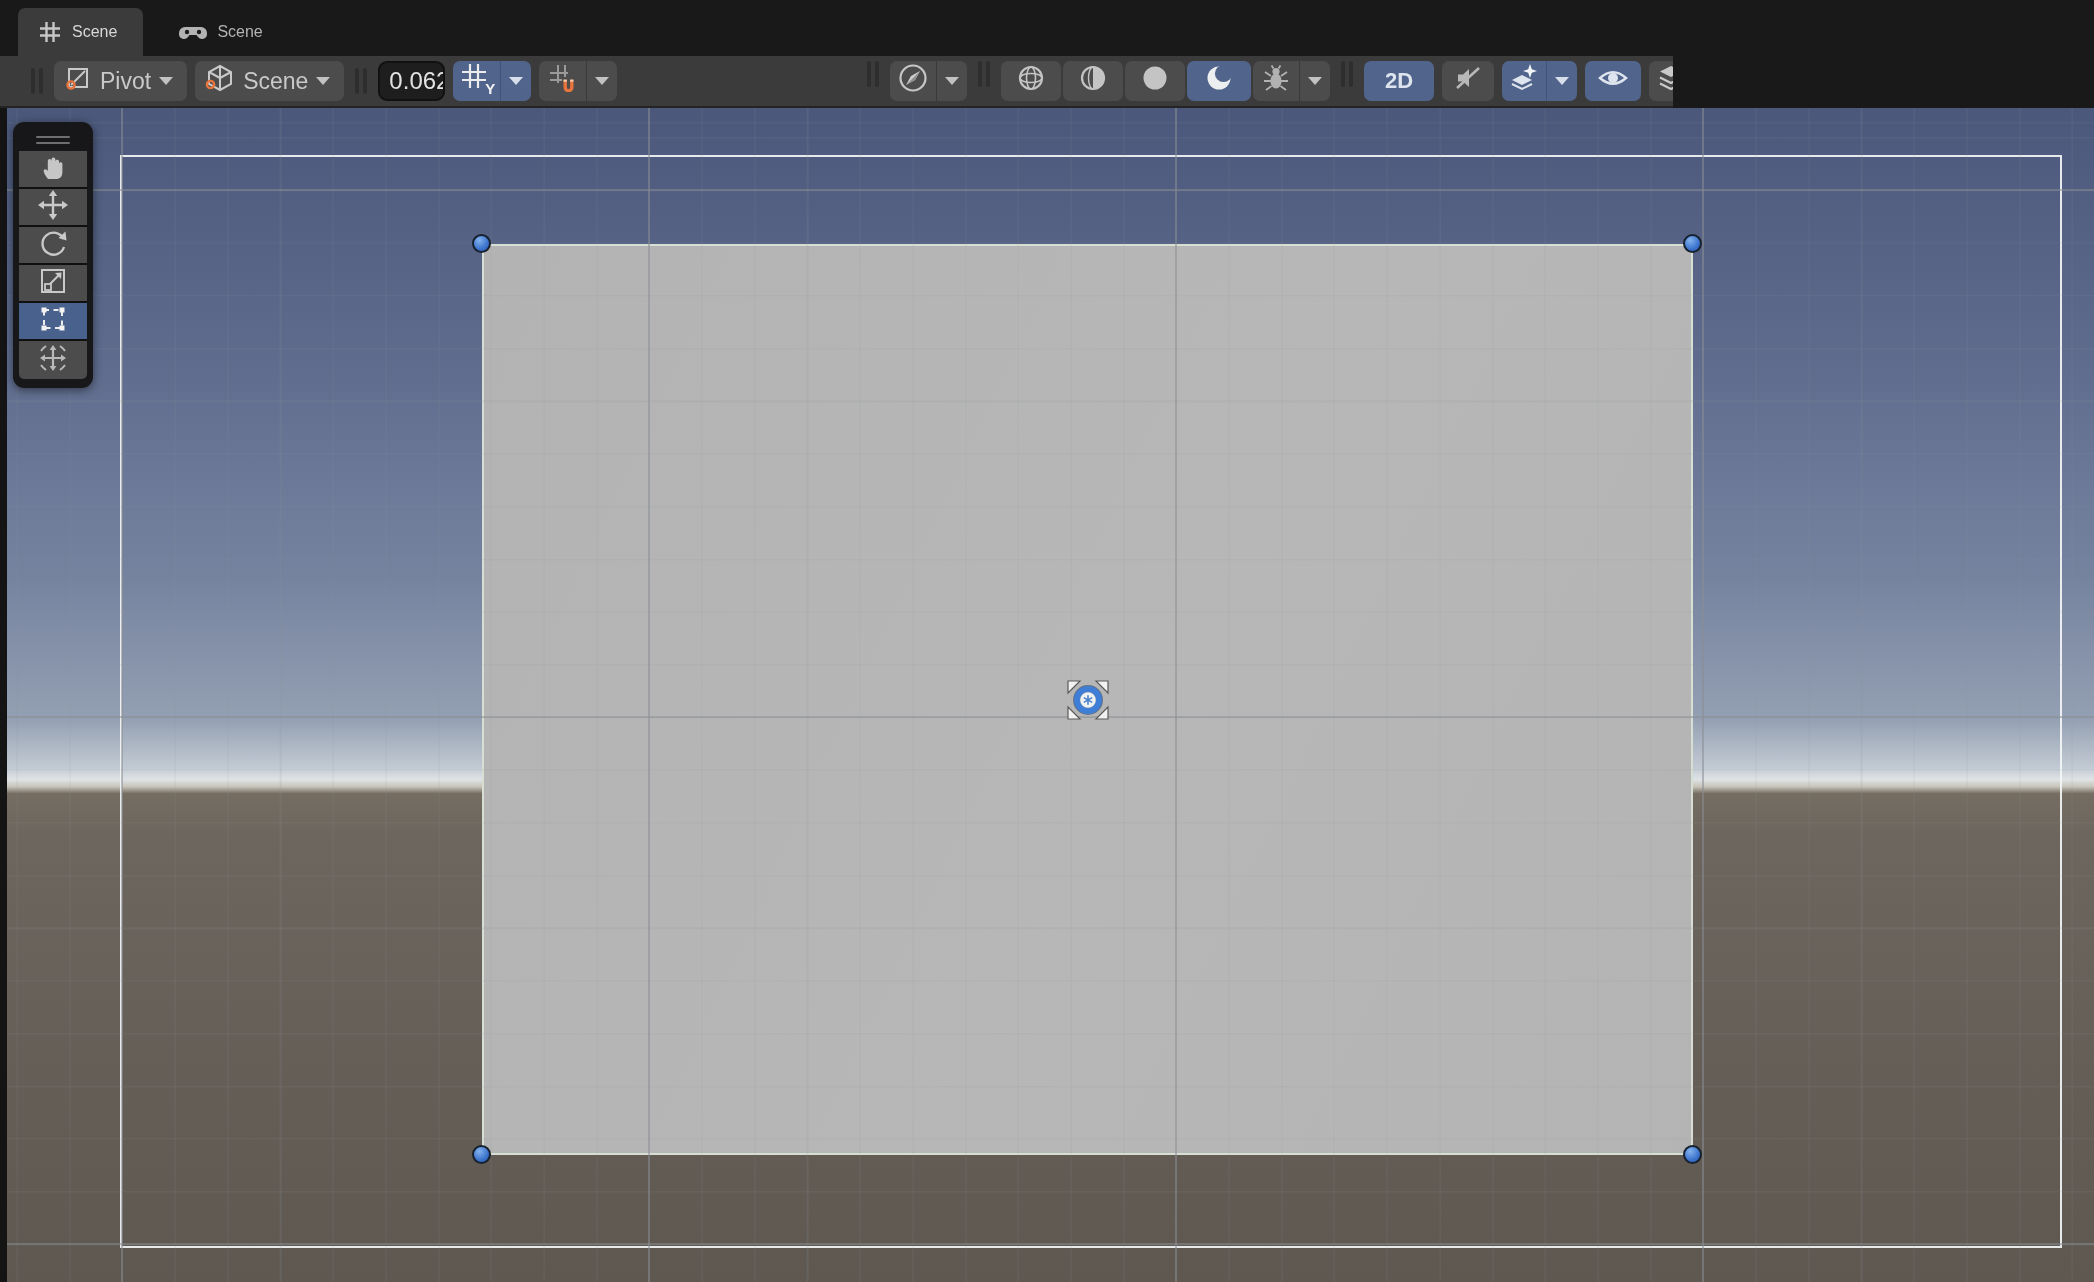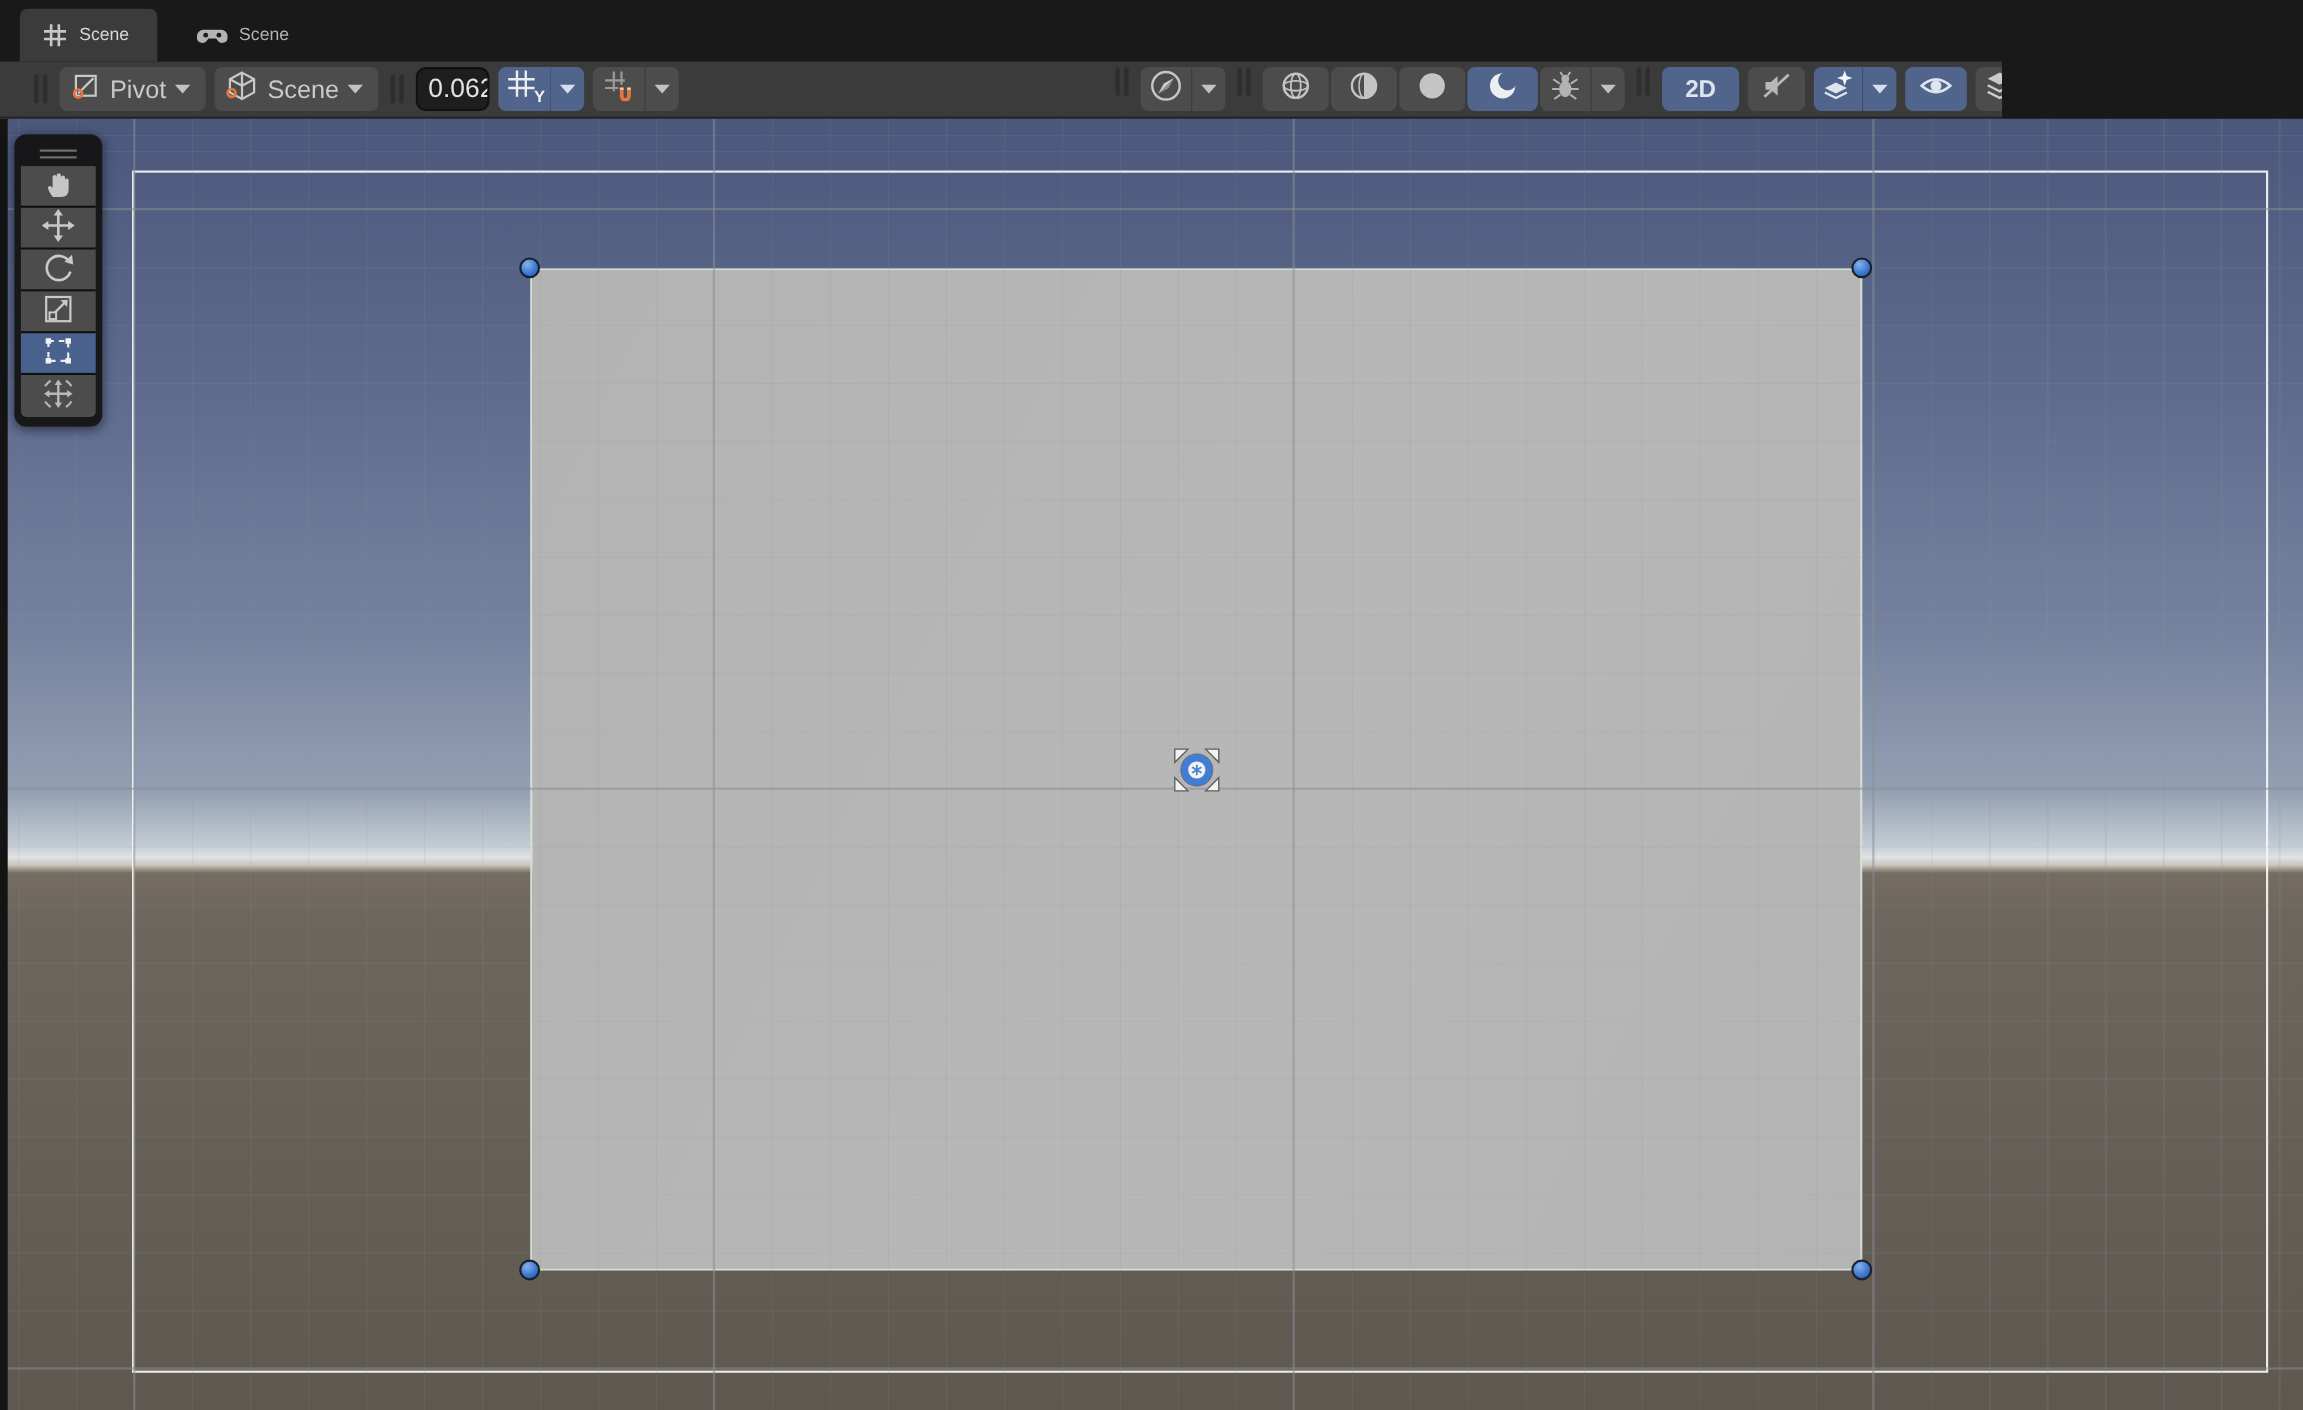--- a/index.html
+++ b/index.html
@@ -9,21 +9,21 @@
   
   .tabbar { position:absolute; left:0; top:0; width:2094px; height:56px; background:#191919;
     display:flex; align-items:flex-end; }
   .tab { height:48px; display:flex; align-items:center; gap:10px; padding:0 26px 0 20px;
     border-radius:7px 7px 0 0; color:#b3b3b3; font-size:16px; cursor:default; }
   .tab.active { background:#3b3b3b; color:#d8d8d8; margin-left:18px; }
   .tab.inactive { margin-left:16px; }
   .tab svg { display:block; }
 
   
-  .toolbar { position:absolute; left:0; top:56px; width:1820px; height:52px; background:#3b3b3b;
+  .toolbar { position:absolute; left:0; top:56px; width:1673px; height:52px; background:#3b3b3b;
     border-bottom:2px solid #242424; display:flex; align-items:center; padding-left:20px; overflow:hidden; }
   .tb-sep { width:14px; height:26px; margin:0 10px; position:relative; flex:none; }
   .tb-sep::before, .tb-sep::after { content:""; position:absolute; top:0; width:4px; height:26px;
     background:#2e2e2e; border-radius:2px; }
   .tb-sep::before { left:1px; } .tb-sep::after { left:9px; }
   .btn { height:40px; background:#4c4c4c; border-radius:7px; display:flex; align-items:center;
     justify-content:center; color:#c9c9c9; font-size:23px; flex:none; }
   .btn.blue { background:#51658c; color:#dde4ef; }
   .btn .lbl { margin:0 4px 0 8px; }
   .caret { width:0; height:0; border-left:7px solid transparent; border-right:7px solid transparent;

